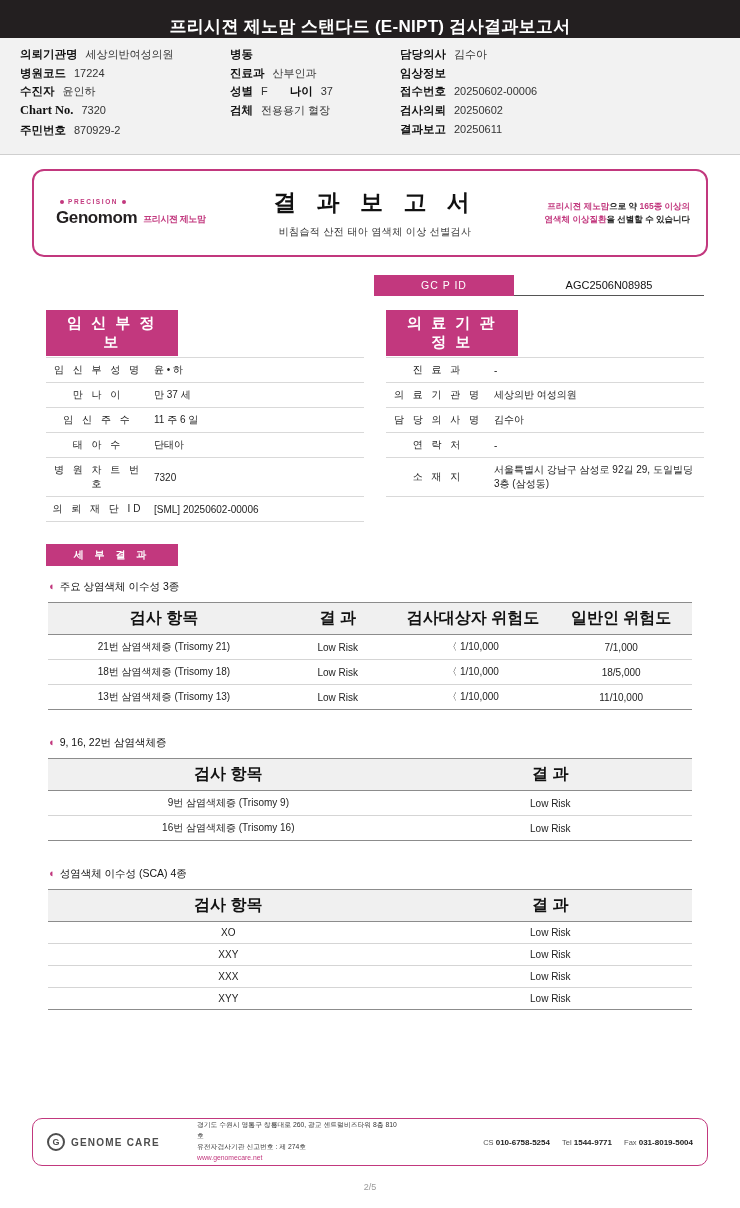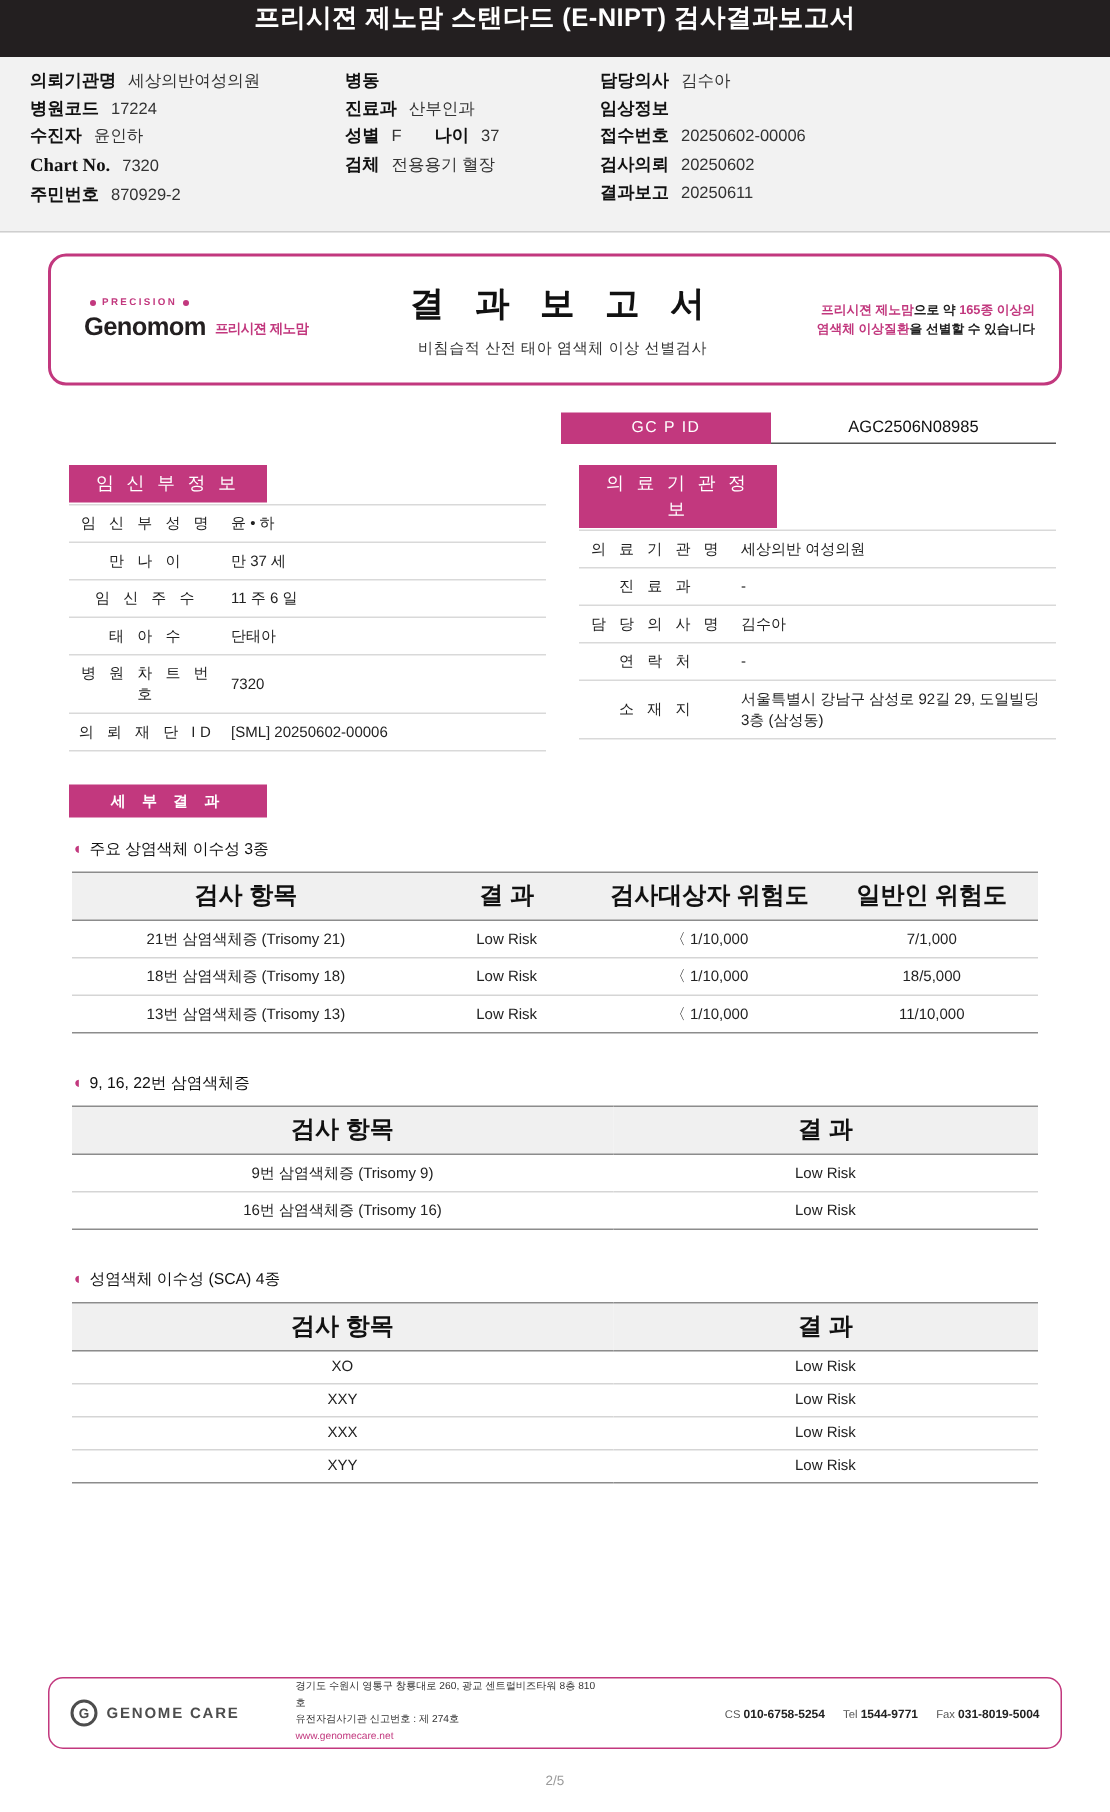--- a/index.html
+++ b/index.html
@@ -16,21 +16,21 @@
     background: #ffffff;
     overflow: hidden;
   }
 
   
   .title-bar {
     height: 38px;
     background: #231f20;
     color: #ffffff;
     display: flex;
-    align-items: flex-start;
+    align-items: flex-end;
     justify-content: center;
     font-size: 17px;
     font-weight: bold;
     letter-spacing: 0.3px;
   }
 
   
   .info-band {
     background: #f2f2f2;
     border-bottom: 1px solid #cfcfcf;
@@ -162,22 +162,22 @@
   
   .cols {
     display: flex;
     margin: 14px 36px 0 46px;
     gap: 22px;
   }
   .col { flex: 1; }
   .sec-head {
     background: #c2387e;
     color: #fff;
-    font-size: 12px;
-    font-weight: normal;
+    font-size: 15px;
+    font-weight: bold;
     letter-spacing: 2.5px;
     padding: 4px 10px;
     width: 132px;
     text-align: center;
     margin-bottom: 1px;
   }
   table.kv {
     width: 100%;
     border-collapse: collapse;
     font-size: 10px;
@@ -443,26 +443,26 @@
         </tr>
       </tbody>
         </table>
     </div>
 
     <div class="col">
       <div class="sec-head">의 료 기 관 정 보</div>
       <table class="kv">
         <tbody>
             <tr>
+          <td class="k">진   료   과</td>
+          <td class="v">-</td>
+        </tr>
+        <tr>
           <td class="k">의 료 기 관 명</td>
           <td class="v">세상의반 여성의원</td>
-        </tr>
-        <tr>
-          <td class="k">진   료   과</td>
-          <td class="v">-</td>
         </tr>
         <tr>
           <td class="k">담 당 의 사 명</td>
           <td class="v">김수아</td>
         </tr>
         <tr>
           <td class="k">연   락   처</td>
           <td class="v">-</td>
         </tr>
         <tr>

